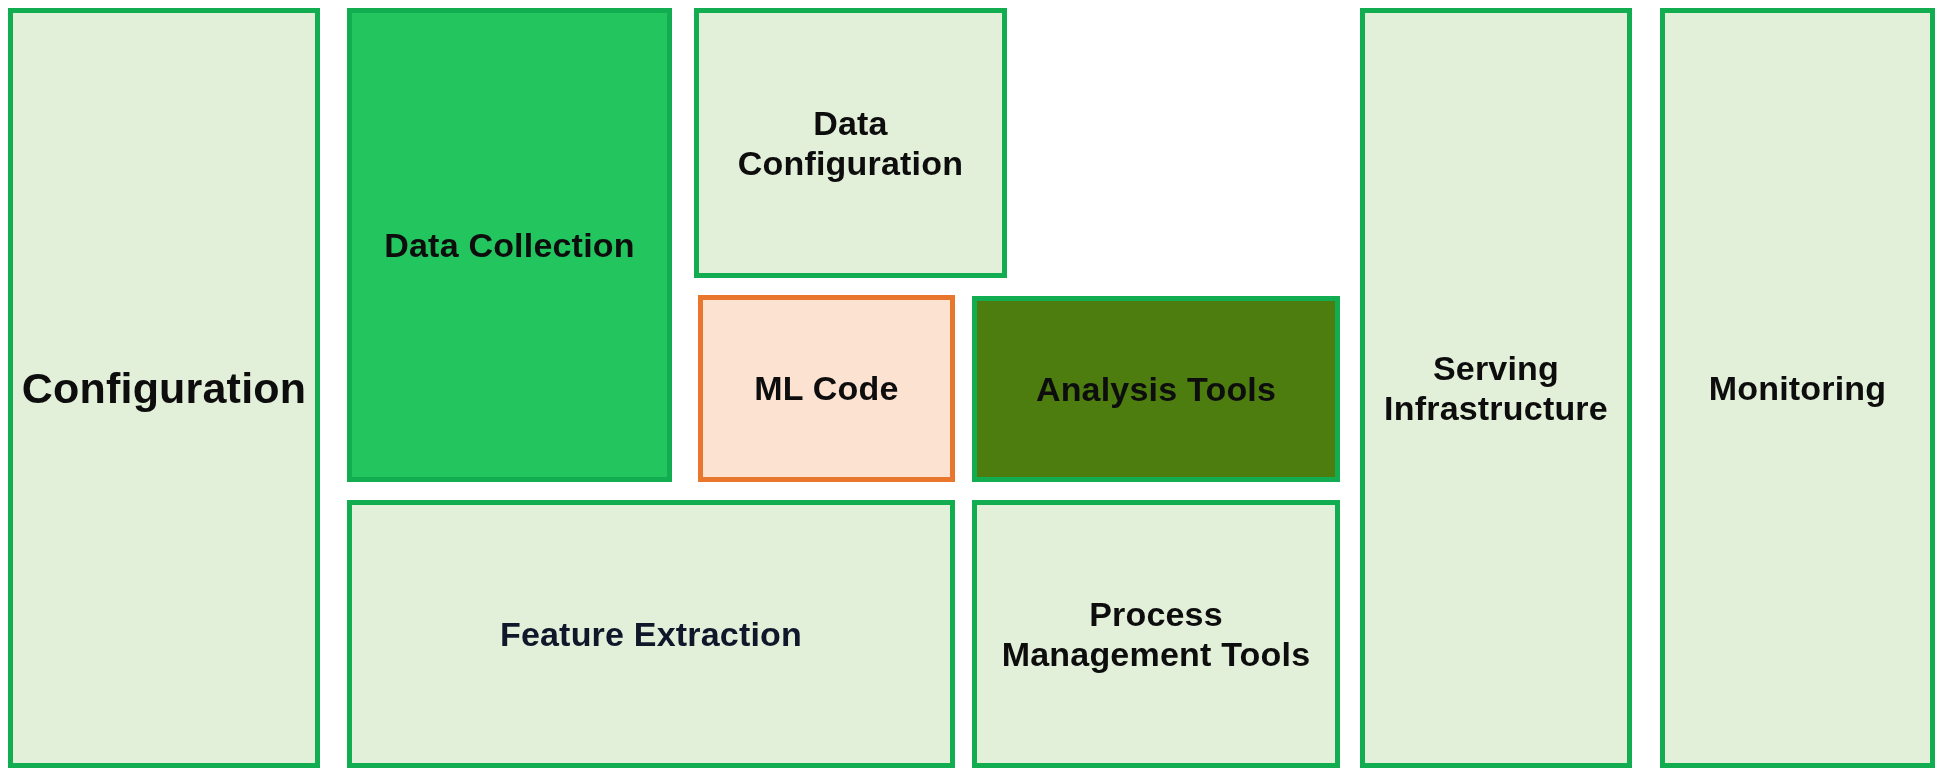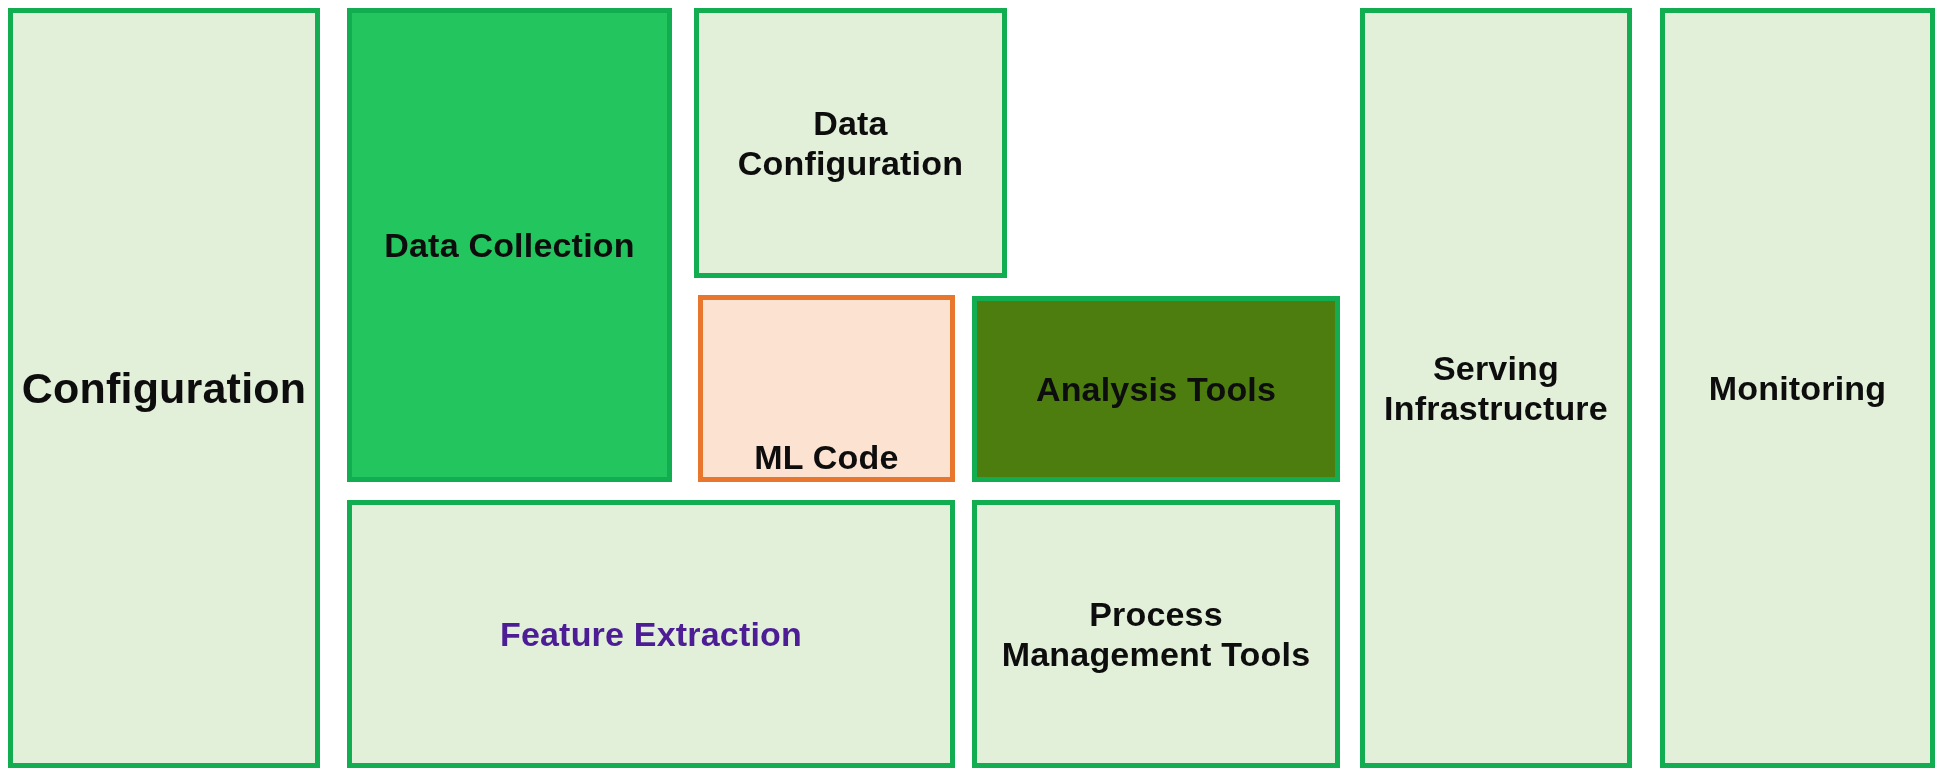--- a/index.html
+++ b/index.html
@@ -54,26 +54,26 @@
       <span class="node-label" style="font-size: 34px; color: rgb(13, 13, 13);">Data
 Configuration</span>
     </div>
     <div class="node" style="left: 1360px; top: 8px; width: 272px; height: 760px; background: rgb(226, 239, 217); border-color: rgb(18, 172, 81);">
       <span class="node-label" style="font-size: 34px; color: rgb(13, 13, 13);">Serving
 Infrastructure</span>
     </div>
     <div class="node" style="left: 1660px; top: 8px; width: 275px; height: 760px; background: rgb(226, 239, 217); border-color: rgb(18, 172, 81);">
       <span class="node-label" style="font-size: 34px; color: rgb(13, 13, 13);">Monitoring</span>
     </div>
-    <div class="node accent" style="left: 698px; top: 295px; width: 257px; height: 187px; background: rgb(251, 226, 209); border-color: rgb(232, 118, 44); align-items: flex-end;">
+    <div class="node accent" style="left: 698px; top: 295px; width: 257px; height: 187px; background: rgb(251, 226, 209); border-color: rgb(232, 118, 44);">
       <span class="node-label" style="font-size: 34px; color: rgb(13, 13, 13);">ML Code</span>
     </div>
     <div class="node" style="left: 972px; top: 296px; width: 368px; height: 186px; background: #4d7c0f; border-color: rgb(18, 172, 81);">
       <span class="node-label" style="font-size: 34px; color: rgb(13, 13, 13);">Analysis Tools</span>
     </div>
     <div class="node" style="left: 347px; top: 500px; width: 608px; height: 268px; background: rgb(226, 239, 217); border-color: rgb(18, 172, 81);">
-      <span class="node-label" style="font-size: 34px; color: #4c1d95;">Feature Extraction</span>
+      <span class="node-label" style="font-size: 34px; color: #0f172a;">Feature Extraction</span>
     </div>
     <div class="node" style="left: 972px; top: 500px; width: 368px; height: 268px; background: rgb(226, 239, 217); border-color: rgb(18, 172, 81);">
       <span class="node-label" style="font-size: 34px; color: rgb(13, 13, 13);">Process
 Management Tools</span>
     </div>
   </div>
 
 </body></html>

